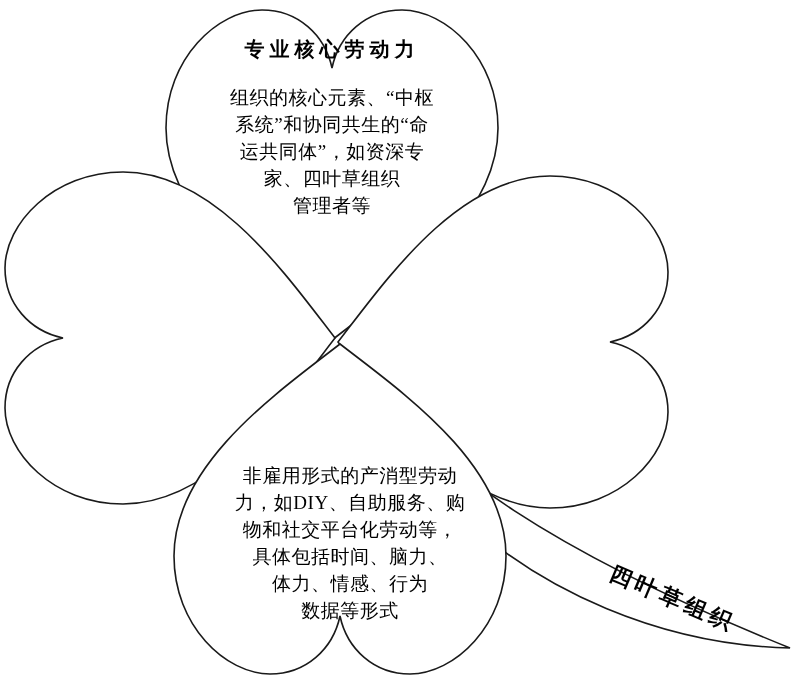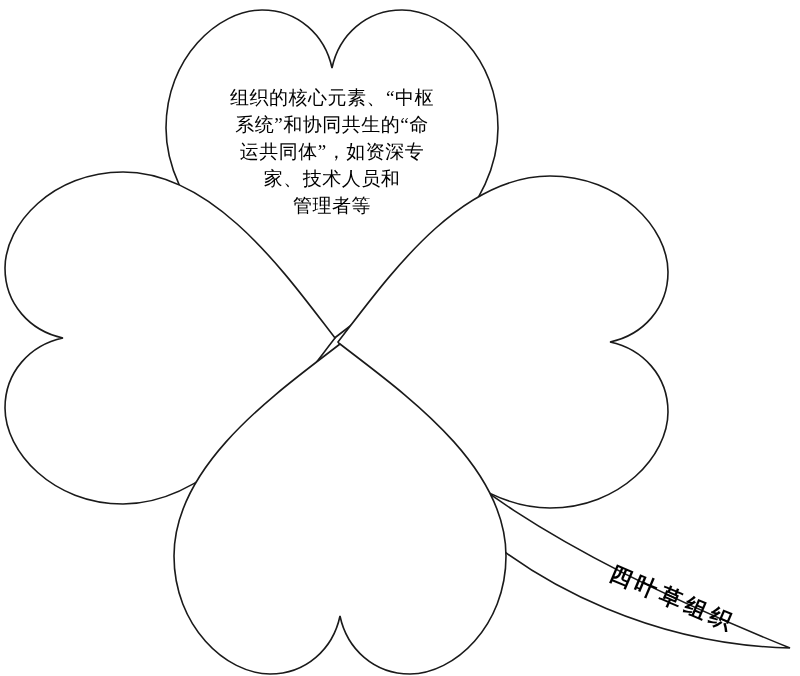--- a/index.html
+++ b/index.html
@@ -88,24 +88,31 @@
 
     <path transform="translate(340,344) rotate(180)" d="M 0 0
              C -62 -48, -166 -120, -166 -212
              C -166 -282, -114 -330, -70 -330
              C -34 -330, -7 -305, 0 -272
              C 7 -305, 34 -330, 70 -330
              C 114 -330, 166 -282, 166 -212
              C 166 -120, 62 -48, 0 0 Z" fill="#ffffff" stroke="#1a1a1a" stroke-width="1.6"></path>
   </svg>
 
+  <div class="leaf-title t-top-title">专业核心劳动力</div>
   <div class="leaf-body t-top-body">组织的核心元素、“中枢
 系统”和协同共生的“命
 运共同体”，如资深专
-家、技术人员和
+家、四叶草组织
 管理者等</div>
 
 
 
+  <div class="leaf-body t-bottom-body">非雇用形式的产消型劳动
+力，如DIY、自助服务、购
+物和社交平台化劳动等，
+具体包括时间、脑力、
+体力、情感、行为
+数据等形式</div>
 
   <div class="stem-label">四叶草组织</div>
 
 </div>
 
 </body></html>

